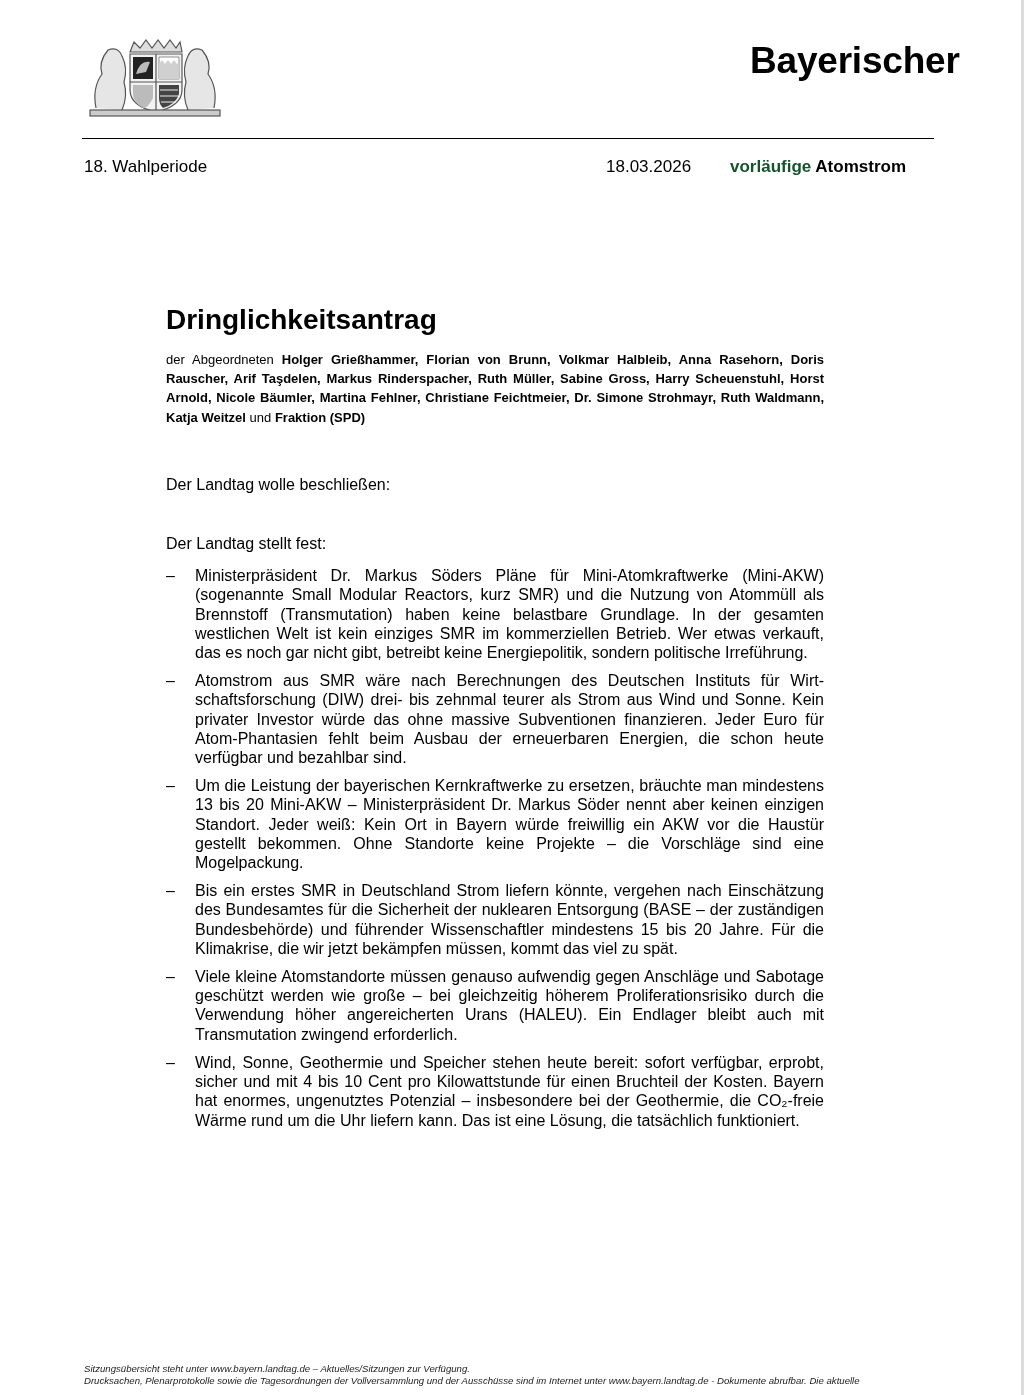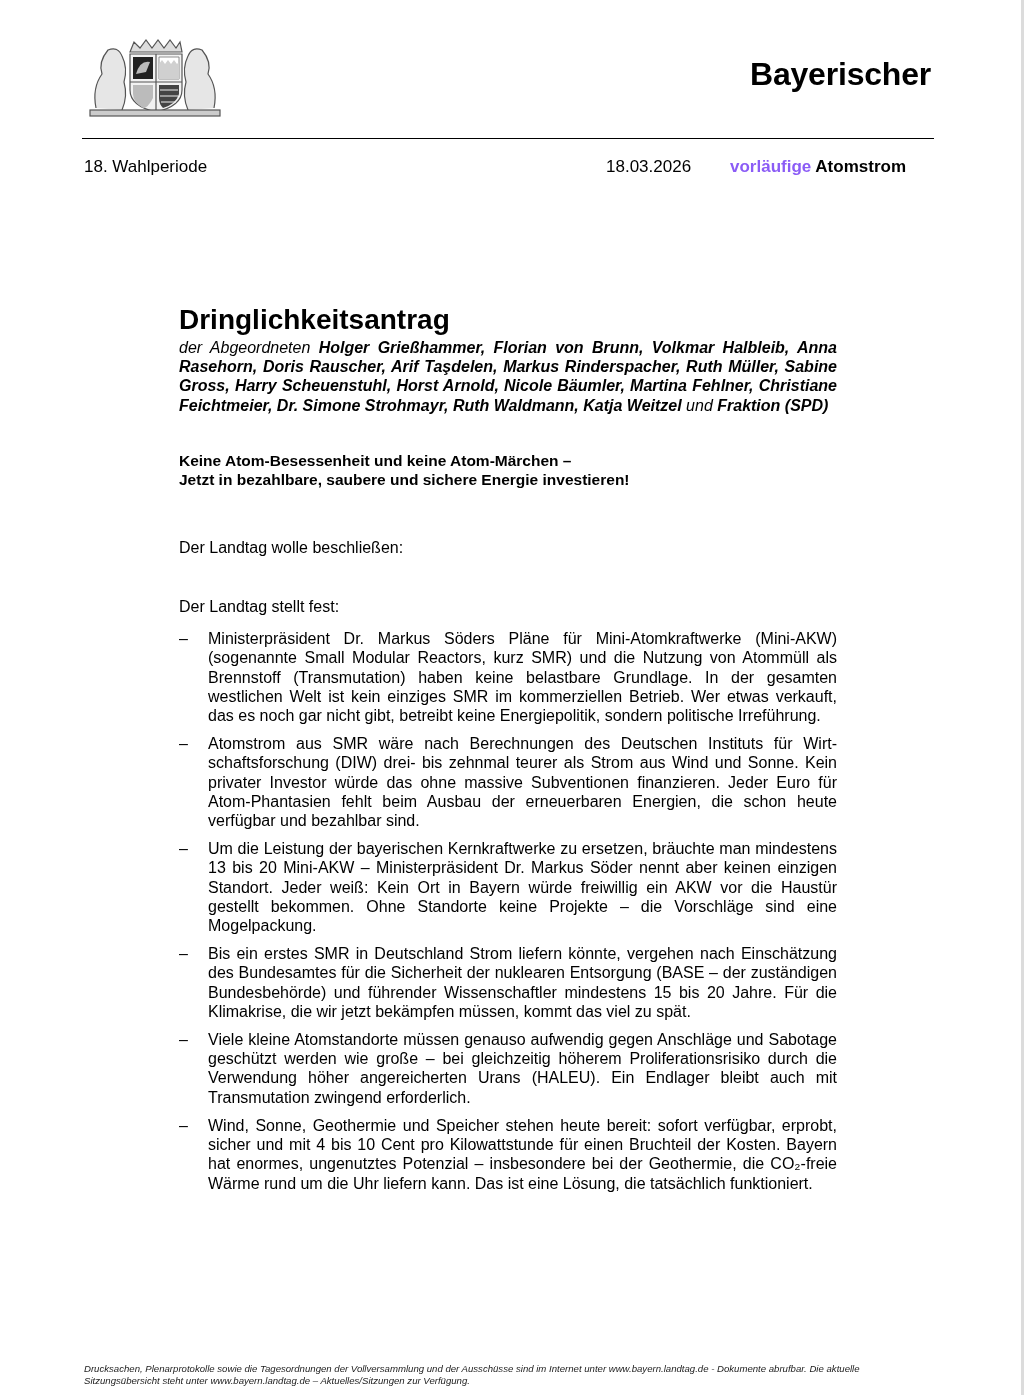--- a/index.html
+++ b/index.html
@@ -1,28 +1,28 @@
 <!DOCTYPE html>
 <html><head>
 <meta charset="utf-8">
 <style>
   html, body { margin: 0; padding: 0; background: #ffffff; }
   body { width: 1024px; height: 1395px; position: relative; overflow: hidden;
          font-family: "Liberation Sans", sans-serif; color: #000; }
   .gutter { position: absolute; right: 0; top: 0; width: 3px; height: 1395px; background: #dcdcdc; }
   .crest { position: absolute; left: 88px; top: 38px; width: 134px; height: 80px; }
-  .brand { position: absolute; left: 750px; top: 58px; font-weight: bold; font-size: 32px; line-height: 33px; letter-spacing: -0.2px; }
+  .brand { position: absolute; left: 750px; top: 44px; font-weight: bold; font-size: 37px; line-height: 33px; letter-spacing: -0.2px; }
   .rule { position: absolute; left: 82px; top: 138px; width: 852px; height: 1px; background: #000; }
   .period { position: absolute; left: 84px; top: 157px; font-size: 17px; }
   .date { position: absolute; left: 606px; top: 157px; font-size: 17px; }
   .drucksache { position: absolute; left: 730px; top: 157px; font-size: 17px; font-weight: bold; }
-  .drucksache .red { color: #8b5cf6; }
-  .main { position: absolute; left: 179px; top: 302px; width: 658px; }
+  .drucksache .red { color: #14532d; }
+  .main { position: absolute; left: 166px; top: 302px; width: 658px; }
   h1 { margin: 0; font-size: 28px; font-weight: bold; line-height: 36px; }
-  .authors { margin-top: 0; font-size: 16px; line-height: 19.2px; text-align: justify; font-style: italic; }
+  .authors { margin-top: 12px; font-size: 13px; line-height: 19.2px; text-align: justify; }
   .authors b { font-weight: bold; }
   .subject { margin-top: 36px; font-size: 15.5px; font-weight: bold; line-height: 19.5px; }
   .para { font-size: 16px; line-height: 19.2px; }
   .p1 { margin-top: 48px; }
   .p2 { margin-top: 40px; }
   ul.items { list-style: none; margin: 13px 0 0 0; padding: 0; }
   ul.items li { position: relative; padding-left: 29px; font-size: 16px; line-height: 19.2px;
                 text-align: justify; margin-bottom: 9px; hyphens: manual; }
   ul.items li .dash { position: absolute; left: 0; top: 0; }
   .footer { position: absolute; left: 84px; top: 1363px; width: 880px; font-size: 9.6px; font-style: italic; line-height: 11.5px; color: #222; }
@@ -70,34 +70,30 @@
 <div class="date">18.03.2026</div>
 <div class="drucksache">
   <span class="red">vorläufige</span><span> Atomstrom</span>
 </div>
 
 <div class="main">
   <h1>Dringlichkeitsantrag</h1>
 
   <div class="authors"><span>der Abgeordneten </span><b>Holger Grießhammer, Florian von Brunn, Volkmar Halbleib, Anna Rasehorn, Doris Rauscher, Arif Taşdelen, Markus Rinderspacher, Ruth Müller, Sabine Gross, Harry Scheuenstuhl, Horst Arnold, Nicole Bäumler, Martina Fehlner, Christiane Feichtmeier, Dr. Simone Strohmayr, Ruth Waldmann, Katja Weitzel</b><span> und </span><b>Fraktion (SPD)</b></div>
 
-  <div class="subject">
-    <div>Keine Atom-Besessenheit und keine Atom-Märchen –</div>
-    <div>Jetzt in bezahlbare, saubere und sichere Energie investieren!</div>
-  </div>
 
   <div class="para p1">Der Landtag wolle beschließen:</div>
   <div class="para p2">Der Landtag stellt fest:</div>
 
   <ul class="items">
     <li><span class="dash">–</span><span>Ministerpräsident Dr. Markus Söders Pläne für Mini-Atomkraftwerke (Mini-AKW) (sogenannte Small Modular Reactors, kurz SMR) und die Nutzung von Atommüll als Brennstoff (Transmutation) haben keine belastbare Grundlage. In der gesamten westlichen Welt ist kein einziges SMR im kommerziellen Betrieb. Wer etwas ver­kauft, das es noch gar nicht gibt, betreibt keine Energiepolitik, sondern politische Irreführung.</span></li>
     <li><span class="dash">–</span><span>Atomstrom aus SMR wäre nach Berechnungen des Deutschen Instituts für Wirt­schaftsforschung (DIW) drei- bis zehnmal teurer als Strom aus Wind und Sonne. Kein privater Investor würde das ohne massive Subventionen finanzieren. Jeder Euro für Atom-Phantasien fehlt beim Ausbau der erneuerbaren Energien, die schon heute verfügbar und bezahlbar sind.</span></li>
     <li><span class="dash">–</span><span>Um die Leistung der bayerischen Kernkraftwerke zu ersetzen, bräuchte man min­destens 13 bis 20 Mini-AKW – Ministerpräsident Dr. Markus Söder nennt aber kei­nen einzigen Standort. Jeder weiß: Kein Ort in Bayern würde freiwillig ein AKW vor die Haustür gestellt bekommen. Ohne Standorte keine Projekte – die Vorschläge sind eine Mogelpackung.</span></li>
     <li><span class="dash">–</span><span>Bis ein erstes SMR in Deutschland Strom liefern könnte, vergehen nach Einschät­zung des Bundesamtes für die Sicherheit der nuklearen Entsorgung (BASE – der zuständigen Bundesbehörde) und führender Wissenschaftler mindestens 15 bis 20 Jahre. Für die Klimakrise, die wir jetzt bekämpfen müssen, kommt das viel zu spät.</span></li>
     <li><span class="dash">–</span><span>Viele kleine Atomstandorte müssen genauso aufwendig gegen Anschläge und Sa­botage geschützt werden wie große – bei gleichzeitig höherem Proliferationsrisiko durch die Verwendung höher angereicherten Urans (HALEU). Ein Endlager bleibt auch mit Transmutation zwingend erforderlich.</span></li>
     <li><span class="dash">–</span><span>Wind, Sonne, Geothermie und Speicher stehen heute bereit: sofort verfügbar, er­probt, sicher und mit 4 bis 10 Cent pro Kilowattstunde für einen Bruchteil der Kos­ten. Bayern hat enormes, ungenutztes Potenzial – insbesondere bei der Geother­mie, die CO₂-freie Wärme rund um die Uhr liefern kann. Das ist eine Lösung, die tatsächlich funktioniert.</span></li>
   </ul>
 </div>
 
 <div class="footer">
+  <div>Sitzungsübersicht steht unter www.bayern.landtag.de – Aktuelles/Sitzungen zur Verfügung.</div>
   <div>Drucksachen, Plenarprotokolle sowie die Tagesordnungen der Vollversammlung und der Ausschüsse sind im Internet unter www.bayern.landtag.de - Dokumente abrufbar. Die aktuelle</div>
-  <div>Sitzungsübersicht steht unter www.bayern.landtag.de – Aktuelles/Sitzungen zur Verfügung.</div>
 </div>
 
 </body></html>

